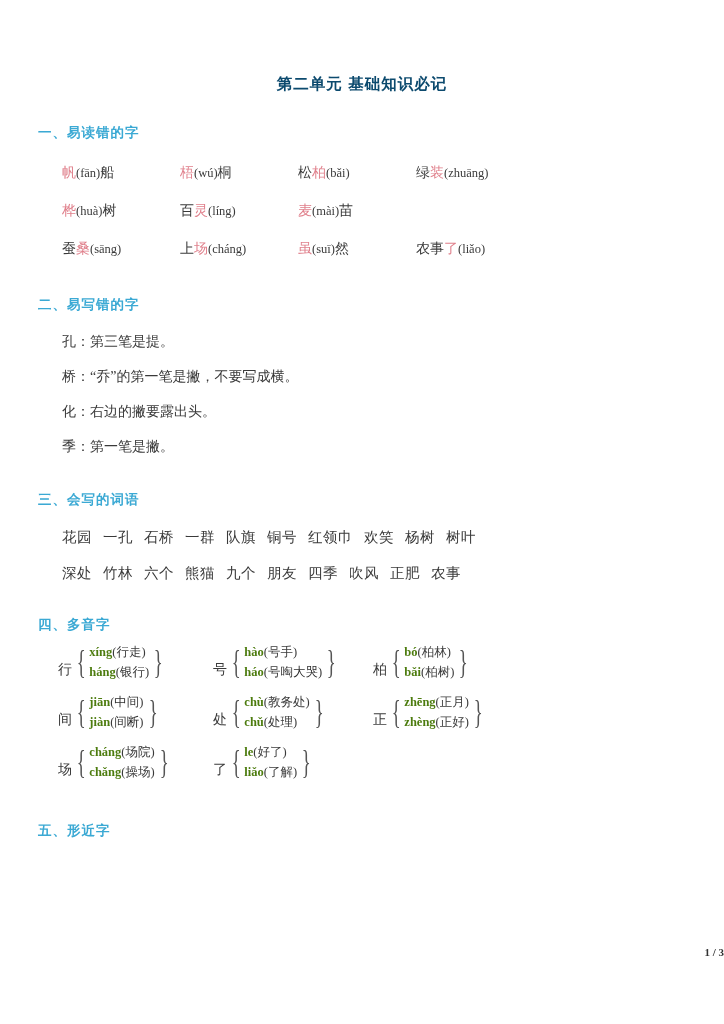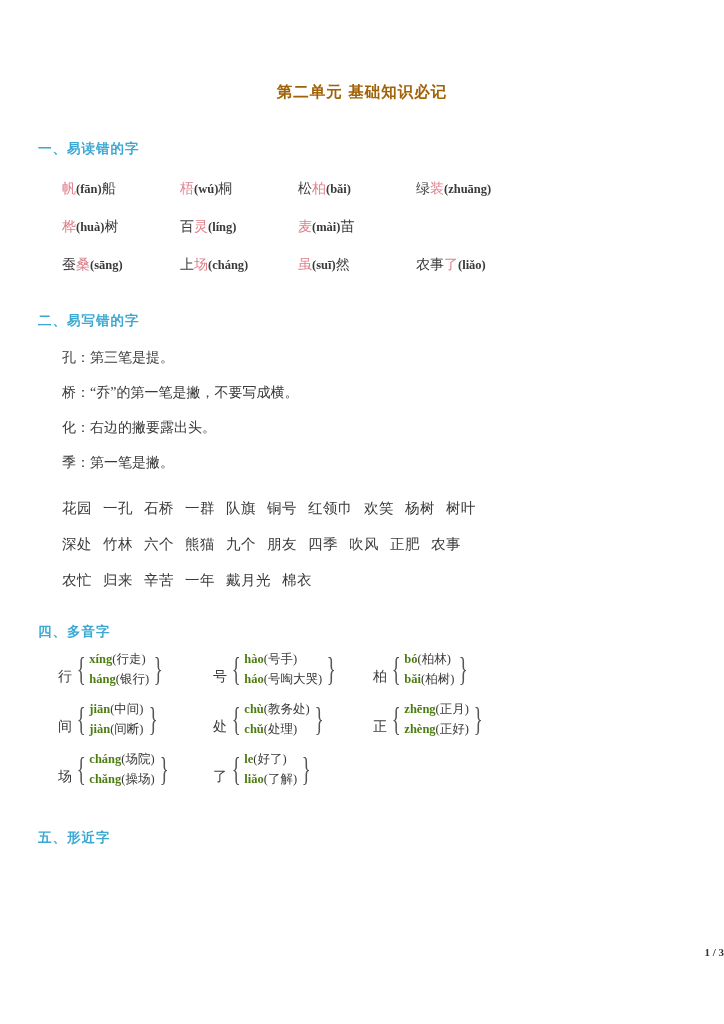--- a/index.html
+++ b/index.html
@@ -17,23 +17,23 @@
   }
   .page {
     position: absolute;
     inset: 0;
     padding: 0;
   }
   .doc-title {
     text-align: center;
     font-size: 15.5px;
     font-weight: bold;
-    color: #a16207;
+    color: #0c4a6e;
     letter-spacing: 1px;
-    margin: 12px;
+    margin: 4px;
     padding-top: 70px;
     font-family: "Liberation Sans", "DejaVu Sans", sans-serif;
   }
   .section-heading {
     color: #3ba9d4;
     font-weight: bold;
     font-size: 13.5px;
     font-family: "Liberation Sans", "DejaVu Sans", sans-serif;
     letter-spacing: 1px;
     margin: 0;
@@ -57,21 +57,21 @@
     color: #3a3a3a;
   }
   .pinyin-cell {
     width: 118px;
     white-space: nowrap;
   }
   .pinyin-cell:last-child { width: auto; }
   .rd { color: #e0808c; }
   .py {
     font-family: "Liberation Serif", "DejaVu Serif", serif;
-    font-weight: bold;
+    font-weight: normal;
     font-size: 12.5px;
     color: #3a3a3a;
   }
 
   
   .notes-block {
     padding-left: 62px;
     padding-top: 10px;
   }
   .note-line {
@@ -184,30 +184,28 @@
   </div>
 
   <h2 class="section-heading h2-pos">二、易写错的字</h2>
   <div class="notes-block">
     <div class="note-line">孔：第三笔是提。</div>
     <div class="note-line">桥：“乔”的第一笔是撇，不要写成横。</div>
     <div class="note-line">化：右边的撇要露出头。</div>
     <div class="note-line">季：第一笔是撇。</div>
   </div>
 
+  <h2 class="section-heading h3-pos">三、会写的词语</h2>
   <div class="words-block">
     <div class="words-row">
       <span>花园</span><span>一孔</span><span>石桥</span><span>一群</span><span>队旗</span><span>铜号</span><span>红领巾</span><span>欢笑</span><span>杨树</span><span>树叶</span>
     </div>
     <div class="words-row">
       <span>深处</span><span>竹林</span><span>六个</span><span>熊猫</span><span>九个</span><span>朋友</span><span>四季</span><span>吹风</span><span>正肥</span><span>农事</span>
     </div>
-    <div class="words-row">
-      <span>农忙</span><span>归来</span><span>辛苦</span><span>一年</span><span>戴月光</span><span>棉衣</span>
-    </div>
   </div>
 
   <h2 class="section-heading h4-pos">四、多音字</h2>
   <div class="poly-block">
 
     <div class="poly-row">
       <div class="poly-item">
         <span class="poly-char">行</span>
         <span class="brace brace-l">{</span>
         <span class="poly-lines">

